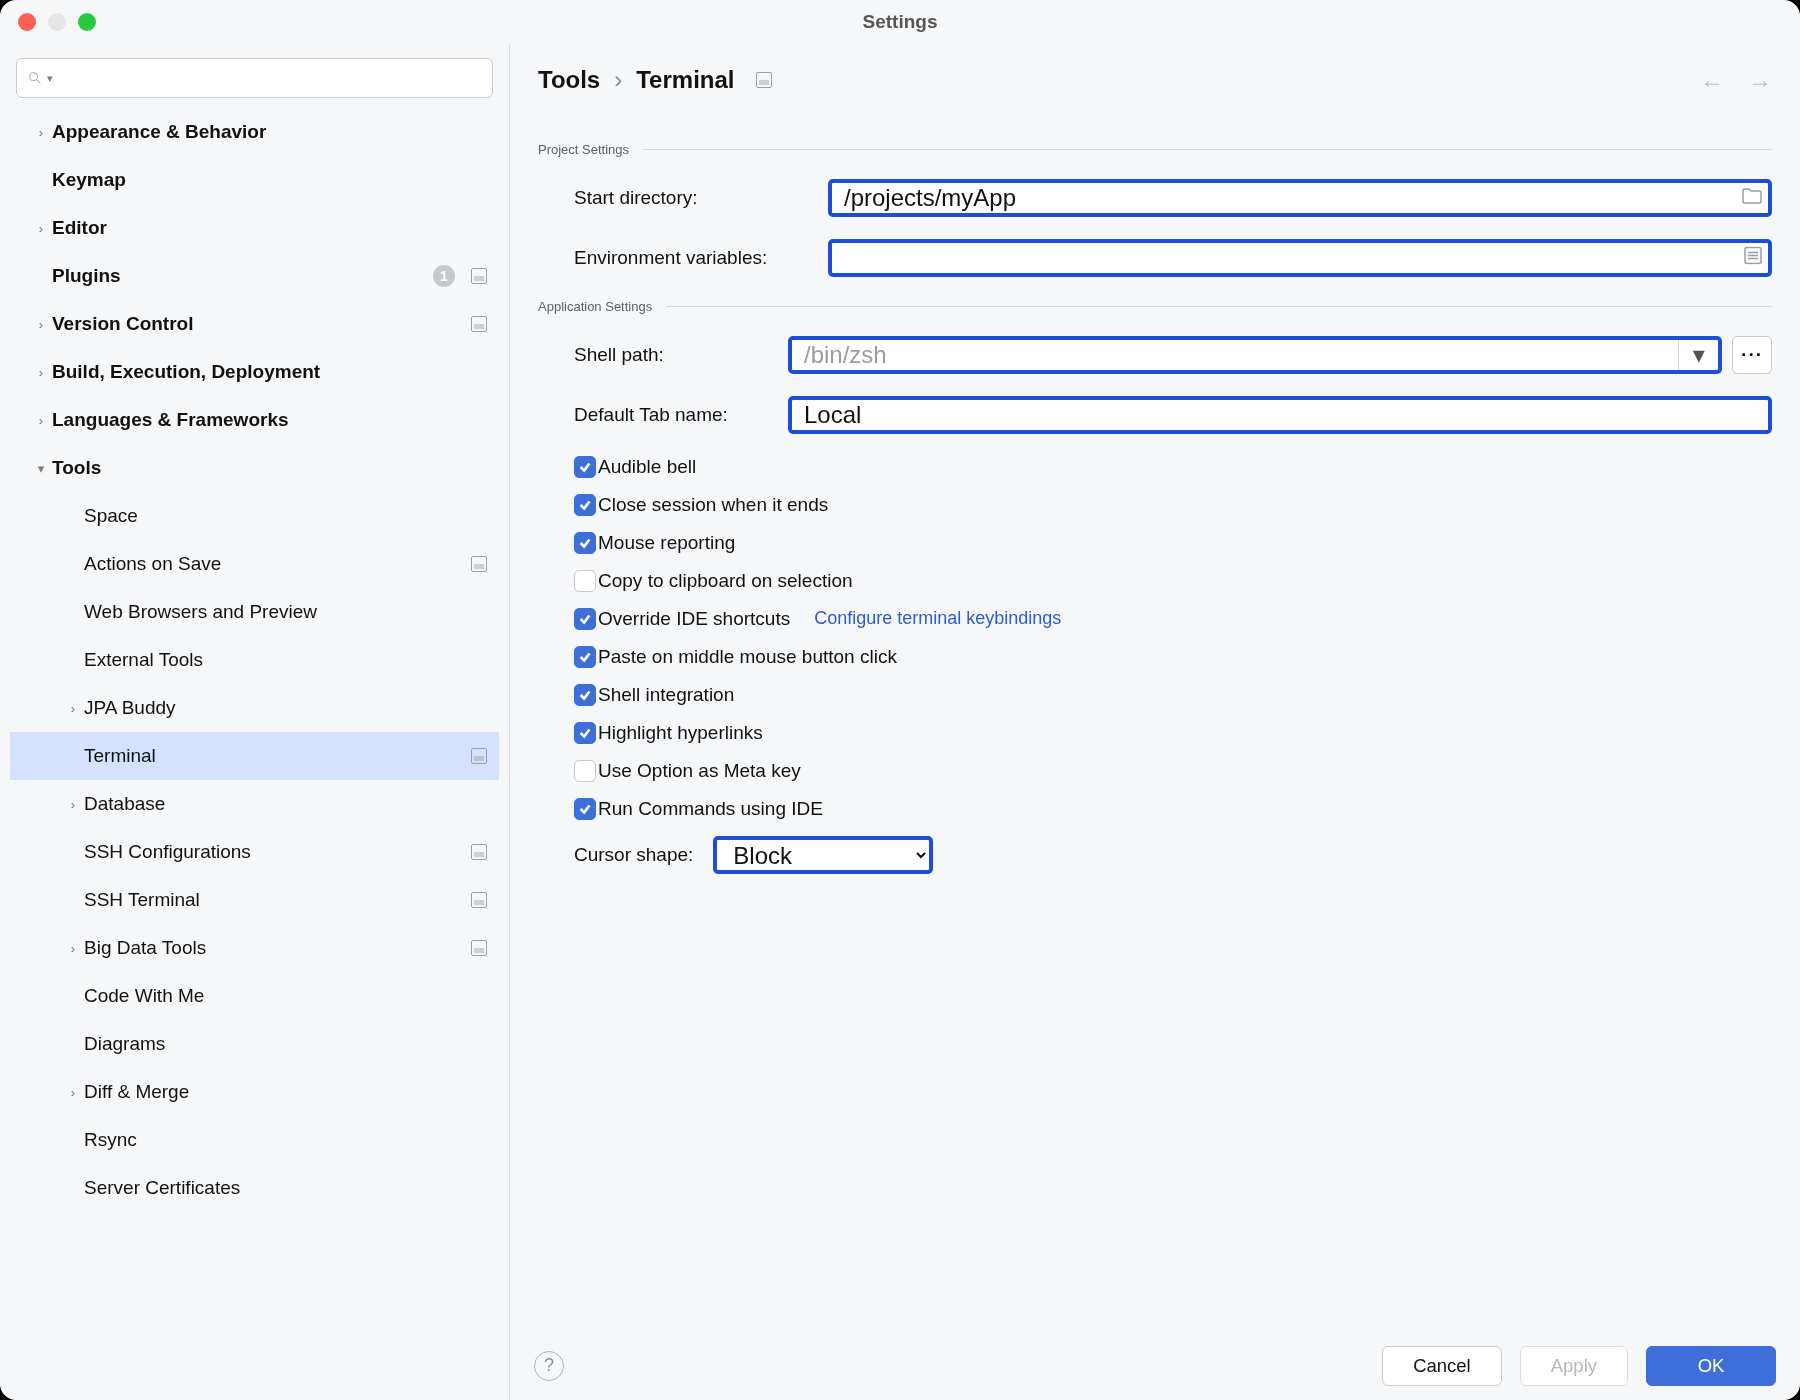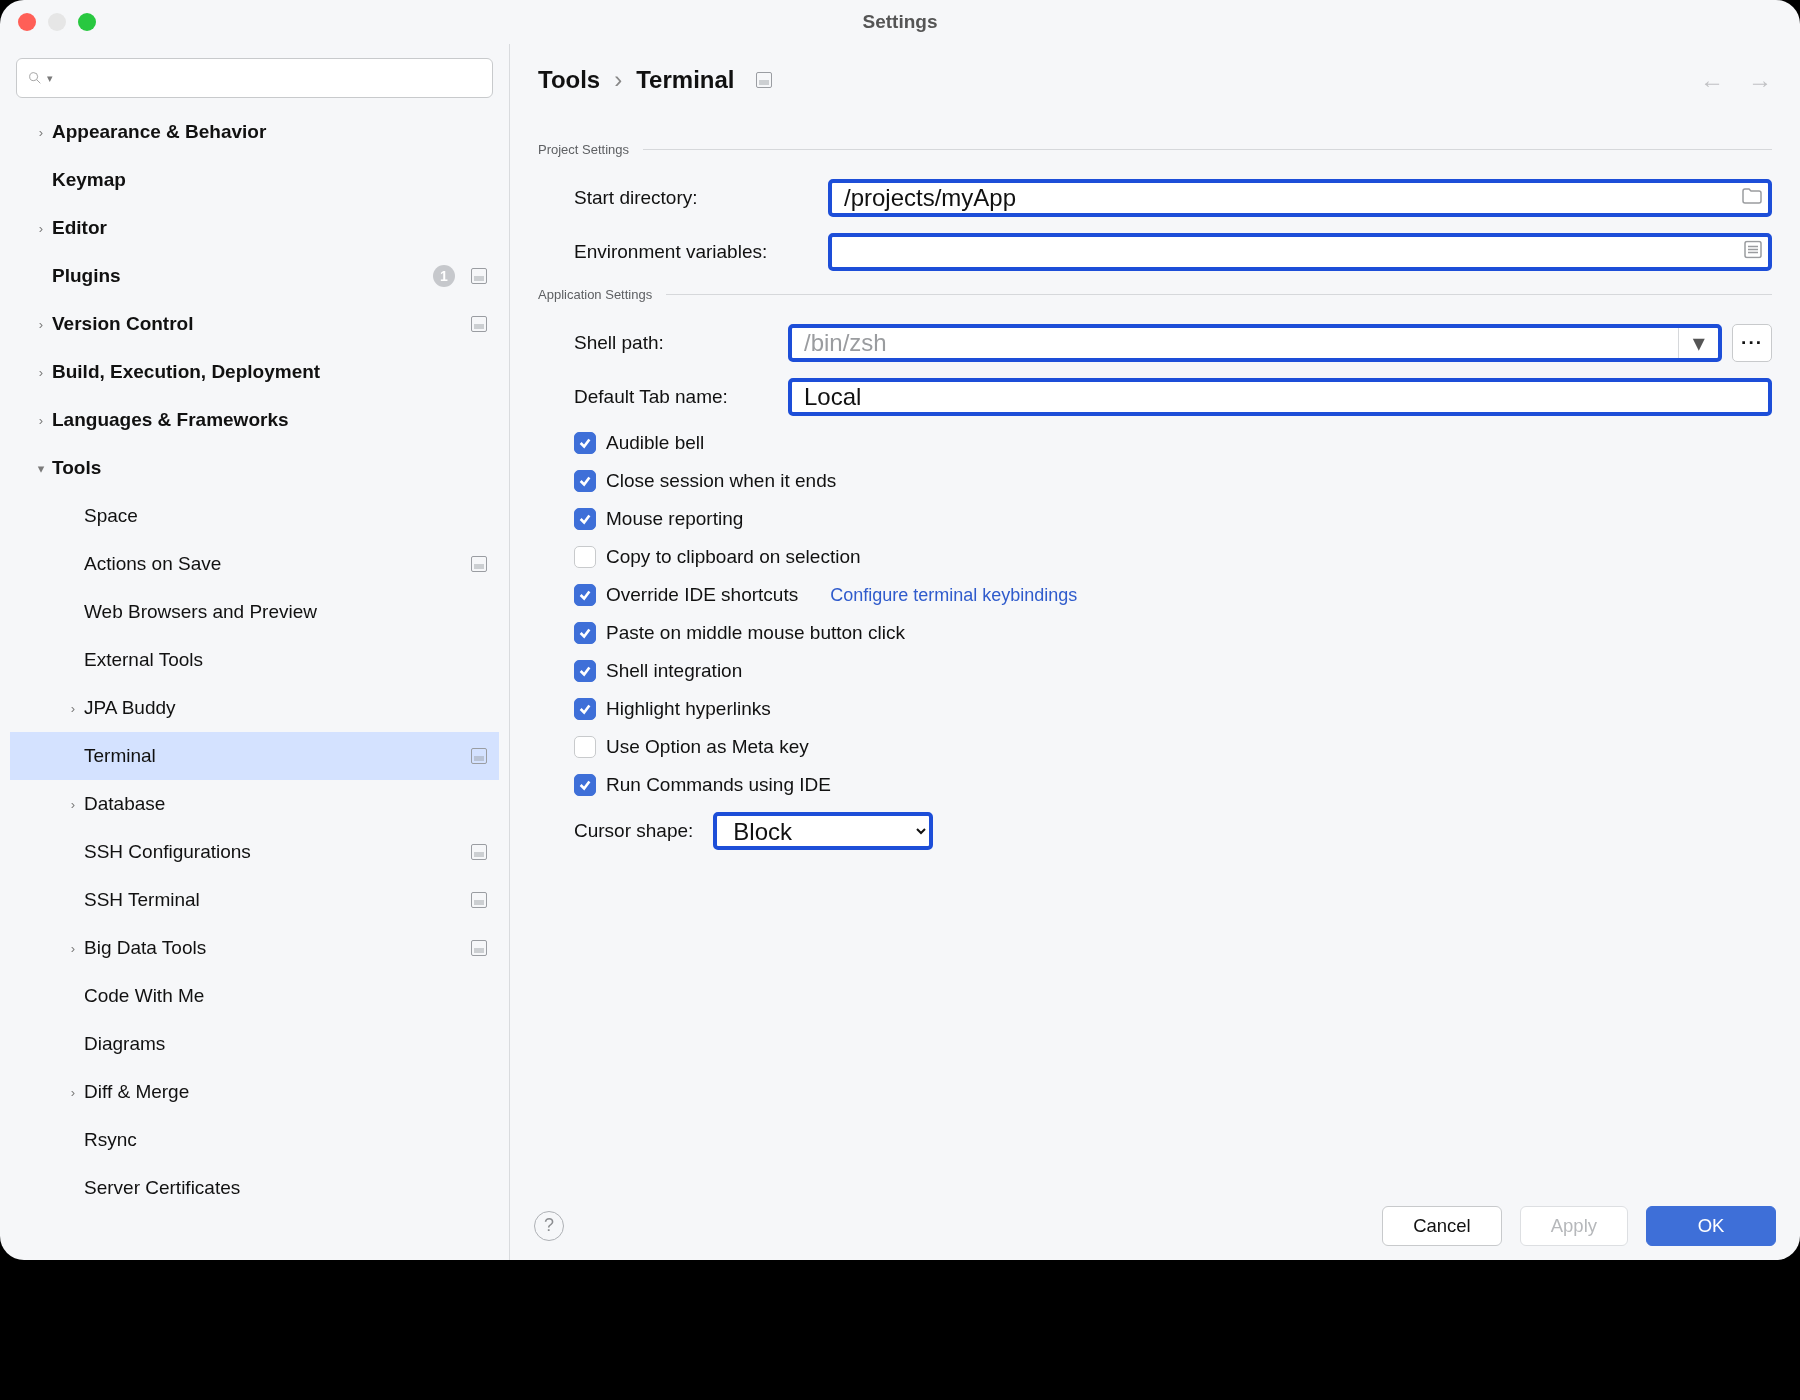--- a/index.html
+++ b/index.html
@@ -7,22 +7,22 @@
   font-family: -apple-system, BlinkMacSystemFont, "Segoe UI", Helvetica, Arial, sans-serif;
   font-size: 13px;
   background: #000;
   width: 1800px;
   height: 1400px;
   overflow: hidden;
 }
 .window {
   background: #f6f7f9;
   width: 1800px;
-  height: 1260px;
-  border-radius: 24px;
+  height: 1400px;
+  border-radius: 16px;
   display: flex;
   flex-direction: column;
   overflow: hidden;
 }
 .titlebar {
   height: 44px;
   display: flex;
   align-items: center;
   position: relative;
   padding: 0 16px;
@@ -173,21 +173,21 @@
 }
 .group-label::after {
   content:"";
   flex:1;
   height:1px;
   background:#d6d8db;
 }
 .form-row {
   display: flex;
   align-items: center;
-  margin-bottom: 16px;
+  margin-bottom: 22px;
 }
 .form-row .lbl {
   width: 290px;
   padding-left: 36px;
 }
 .form-row .field { flex:1; display:flex; gap:10px; }
 input.text, .combo, select.sel {
   width: 100%;
   height: 38px;
   border: 4px solid #1d4ed8;
@@ -215,22 +215,22 @@
 .ellipsis-btn {
   width: 42px; height: 38px;
   border: 1px solid #c8cacc;
   border-radius: 5px;
   background: #fff;
   display:flex; align-items:center; justify-content:center;
   font-weight:700; letter-spacing:1px;
 }
 .checkbox-row {
   display: flex;
-  align-items: center;
-  gap: 10px;
+  align-items: flex-start;
+  gap: 2px;
   padding-left: 36px;
   margin-bottom: 16px;
 }
 .cbox {
   width: 22px; height: 22px;
   border-radius: 5px;
   border: 1px solid #c8cacc;
   background:#fff;
   flex-shrink:0;
   display:inline-flex; align-items:center; justify-content:center;

